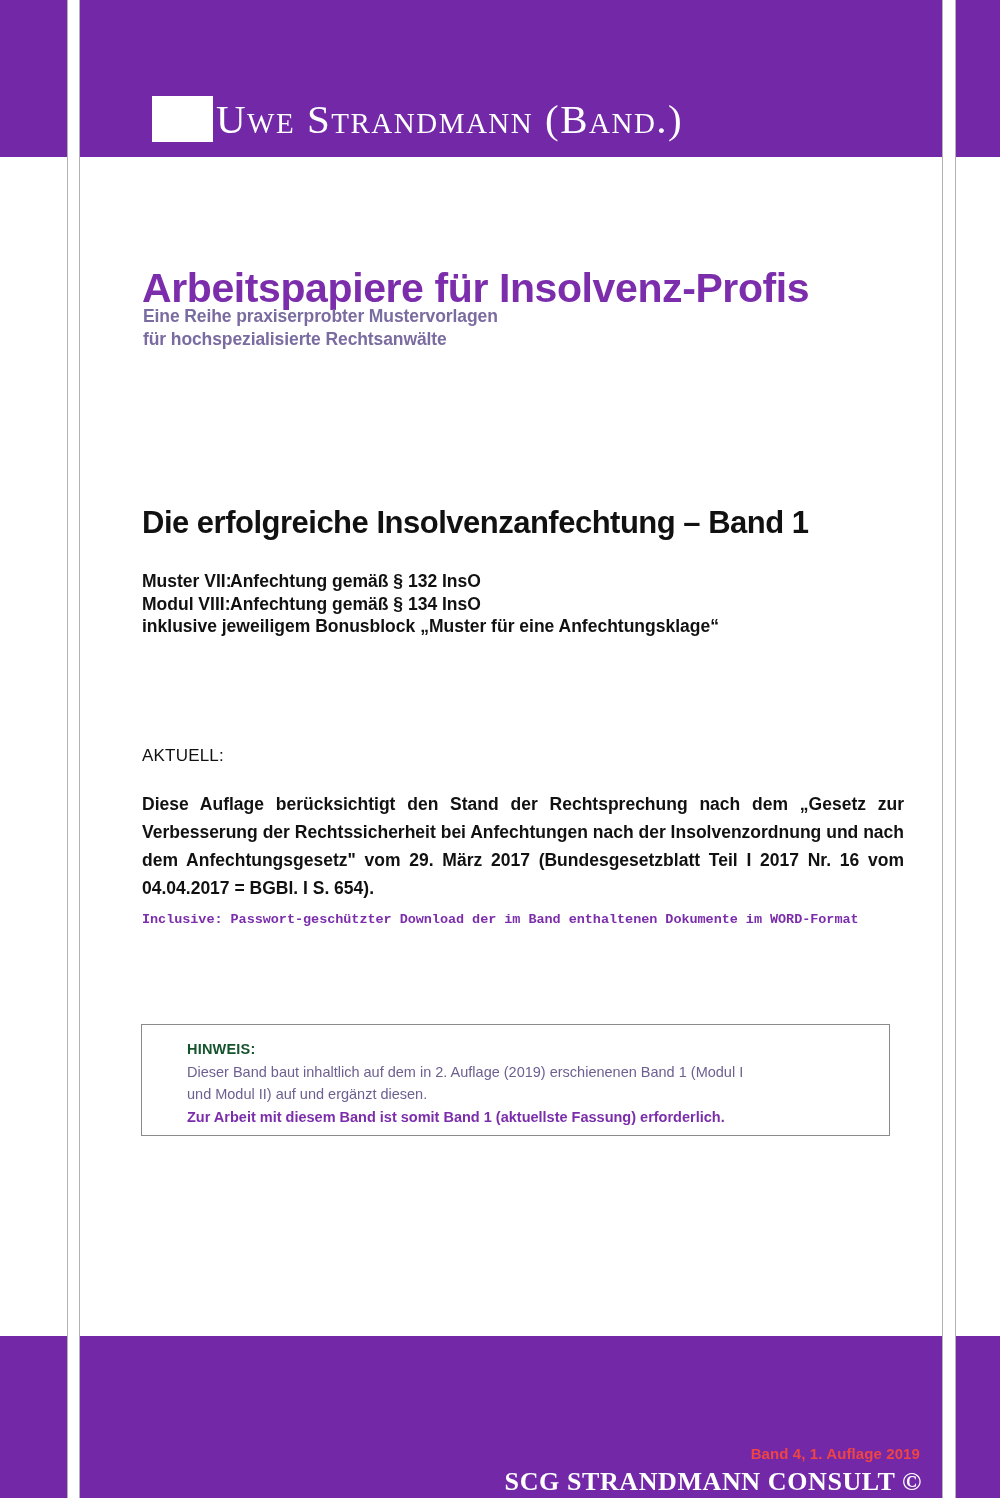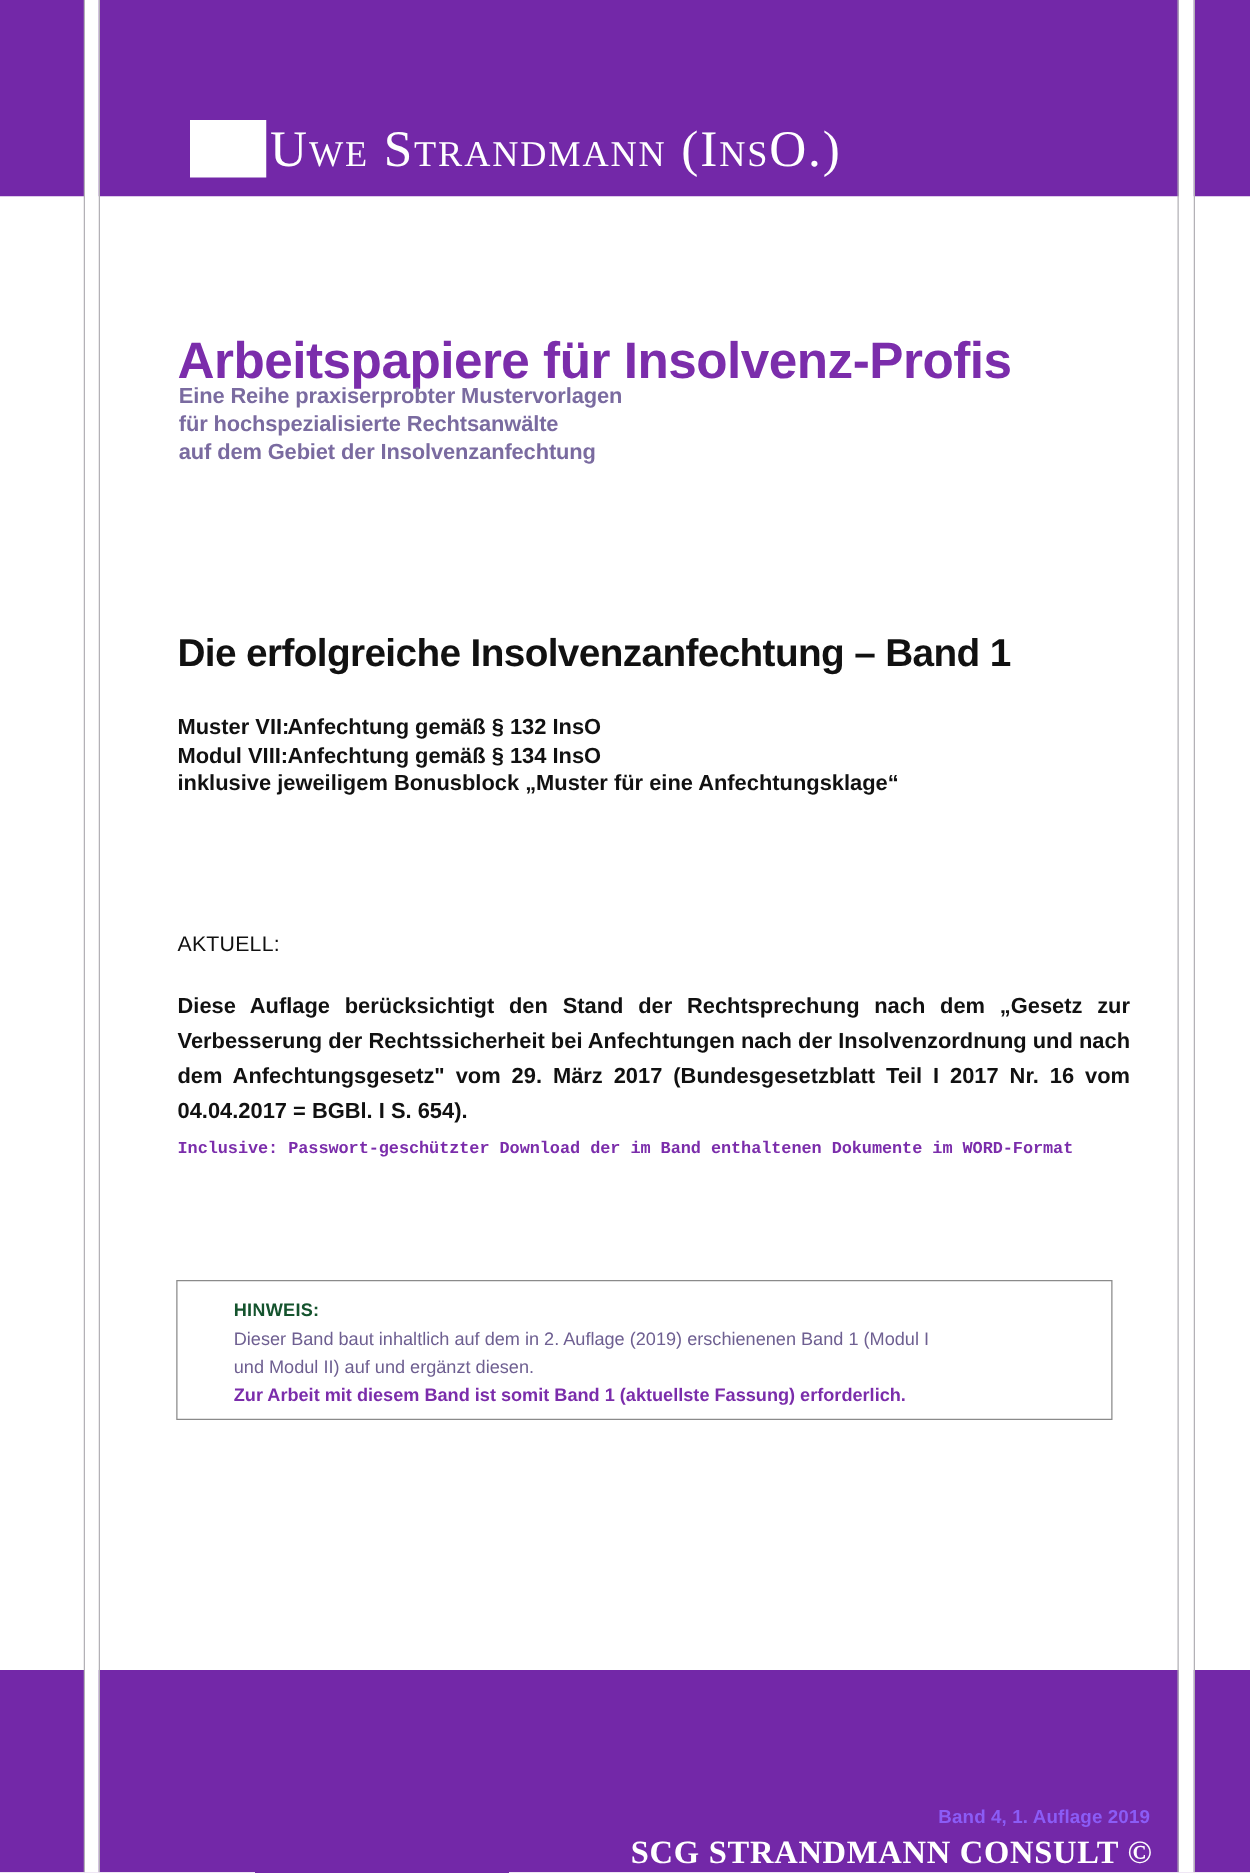--- a/index.html
+++ b/index.html
@@ -233,21 +233,21 @@
     left: 0;
     top: 1336px;
     width: 1000px;
     height: 162px;
     z-index: 5;
   }
   .footer-edition {
     position: absolute;
     right: 80px;
     top: 109px;
-    color: #8b5cf6;
+    color: #ef4444;
     font-size: 15px;
     font-weight: bold;
     letter-spacing: 0.1px;
     white-space: nowrap;
   }
   .footer-brand {
     position: absolute;
     right: 78px;
     top: 131px;
     color: #ffffff;
@@ -268,31 +268,30 @@
 
   <div class="gutter gutter-left"></div>
   <div class="gutter gutter-right"></div>
   <div class="gutter-rule rule-l1"></div>
   <div class="gutter-rule rule-l2"></div>
   <div class="gutter-rule rule-r1"></div>
   <div class="gutter-rule rule-r2"></div>
 
   <div class="header">
     <div class="logo-square"></div>
-    <div class="header-title">Uwe Strandmann (InsO.)</div>
+    <div class="header-title">Uwe Strandmann (Band.)</div>
   </div>
 
   <div class="content">
 
     <div class="main-title">Arbeitspapiere für Insolvenz-Profis</div>
 
     <div class="subtitle">
       <span style="display:block">Eine Reihe praxiserprobter Mustervorlagen</span>
       <span style="display:block">für hochspezialisierte Rechtsanwälte</span>
-      <span style="display:block">auf dem Gebiet der Insolvenzanfechtung</span>
     </div>
 
     <div class="heading-band">Die erfolgreiche Insolvenzanfechtung – Band 1</div>
 
     <div class="modules">
       <span class="mod-row">
         <span class="mod-label">Muster VII:</span><span>Anfechtung gemäß § 132 InsO</span>
       </span>
       <span class="mod-row">
         <span class="mod-label">Modul VIII:</span><span>Anfechtung gemäß § 134 InsO</span>

